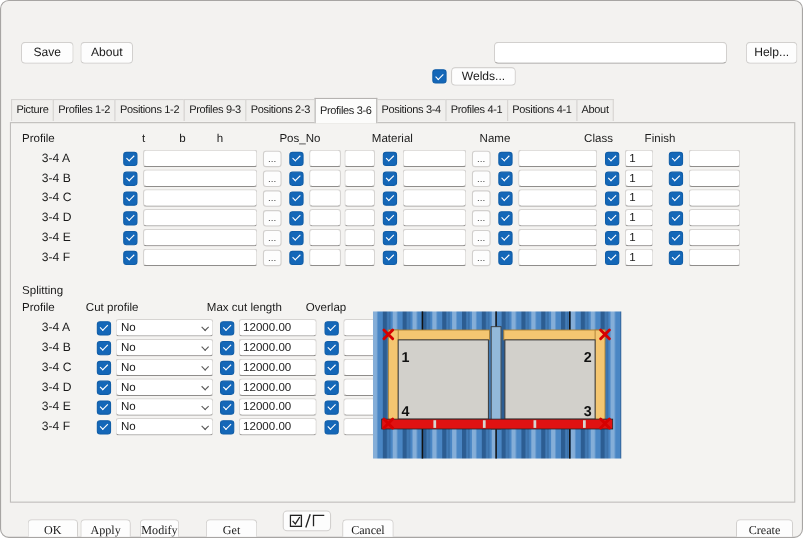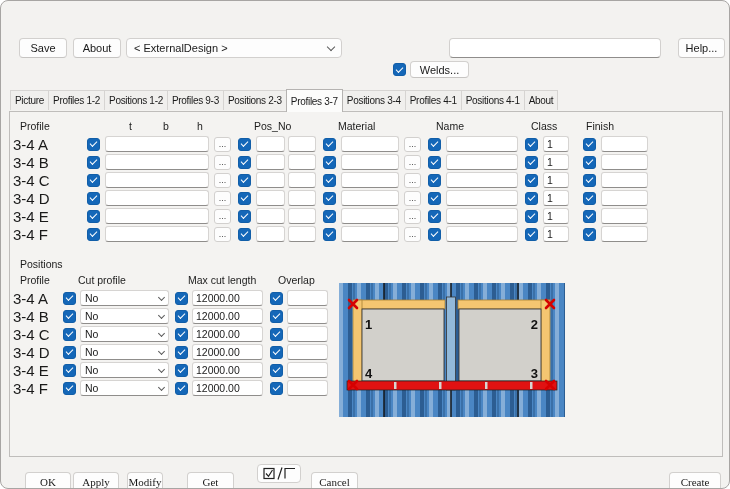--- a/index.html
+++ b/index.html
@@ -43,21 +43,21 @@
          font-size:10px; letter-spacing:-0.3px; color:#1a1a1a; background:#f0efed;
          border:1px solid #d6d4d2; border-bottom:0; margin-right:-1px; white-space:nowrap; }
   .tab.active { height:23px; margin-bottom:0; background:#fcfcfb; border-color:#b5b3b1; z-index:4; position:relative; }
 
   
   #panel { position:absolute; left:8px; top:110px; width:714px; height:346px;
            border:1px solid #bfbdbb; background:#f4f3f1; }
 
   .hlabel { position:absolute; font-size:10.5px; color:#1c1c1c; white-space:nowrap; }
   .prow { display:flex; align-items:center; height:18px; }
-  .rlabel { width:60px; margin-left:3px; font-size:15px; color:#1a1a1a; flex:none; }
+  .rlabel { width:60px; margin-left:28px; font-size:11px; color:#1a1a1a; flex:none; }
   .rlabel.s { width:44px; }
   .fld { height:16px; border:1px solid #d6d4d2; border-bottom-color:#8f8d8b; border-radius:3px;
          background:#fff; font-family:"Liberation Sans",sans-serif; font-size:10.5px; color:#1a1a1a;
          padding:0 3px; flex:none; }
   .w104{width:104px}.w29{width:29px}.w28{width:28px}.w58{width:58px}.w72{width:72px}
   .w26{width:26px}.w47{width:47px}.w71{width:71px}.w41{width:41px}
   .dots { width:17px; height:15px; font-size:9px; line-height:10px; color:#444; background:#fdfdfd;
           border:1px solid #d2d0ce; border-radius:3px; padding:0; flex:none; }
   .combo { height:16px; width:89px; background:#fff; border:1px solid #d6d4d2; border-bottom-color:#8f8d8b;
            border-radius:3px; display:flex; align-items:center; justify-content:space-between;
@@ -78,24 +78,20 @@
                align-items:center; justify-content:center; }
 </style>
 </head>
 <body>
 
 <div id="win">
 
 
   <button class="btn" style="left:18px;top:37px;width:48px">Save</button>
   <button class="btn" style="left:72px;top:37px;width:48px">About</button>
-  <div class="combo-top" style="left:125px;top:37px;width:216px">
-    <span>&lt; ExternalDesign &gt;</span>
-    <i class="chev"></i>
-  </div>
   <input class="tfield" style="left: 448px; top: 37px; width: 212px;" value="">
   <button class="btn" style="left:677px;top:37px;width:47px">Help...</button>
 
   <span class="cb" style="position:absolute;left:392px;top:62px"></span>
   <button class="btn" style="left:409px;top:60px;width:59px;height:17px">Welds...</button>
 
   <div id="tabbar">
 
       <div class="tab">
         <span>Picture</span>
@@ -112,21 +108,21 @@
 
       <div class="tab">
         <span>Profiles 9-3</span>
       </div>
 
       <div class="tab">
         <span>Positions 2-3</span>
       </div>
 
       <div class="tab active">
-        <span>Profiles 3-7</span>
+        <span>Profiles 3-6</span>
       </div>
 
       <div class="tab">
         <span>Positions 3-4</span>
       </div>
 
       <div class="tab">
         <span>Profiles 4-1</span>
       </div>
 
@@ -263,21 +259,21 @@
           <button class="dots" style="margin-left:5px">...</button>
           <span class="cb" style="margin-left:7px"></span>
           <input class="fld w72" style="margin-left: 5px;" value="">
           <span class="cb" style="margin-left:7px"></span>
           <input class="fld w26" style="margin-left: 5px;" value="1">
           <span class="cb" style="margin-left:14px"></span>
           <input class="fld w47" style="margin-left: 5px;" value="">
         </div>
       </div>
 
-    <div id="splitLabel">Positions</div>
+    <div id="splitLabel">Splitting</div>
 
     <div id="splitHdr">
       <span class="hlabel" style="left:10px">Profile</span>
       <span class="hlabel" style="left:68px">Cut profile</span>
       <span class="hlabel" style="left:178px">Max cut length</span>
       <span class="hlabel" style="left:268px">Overlap</span>
     </div>
 
     <div id="splitRows">
 

